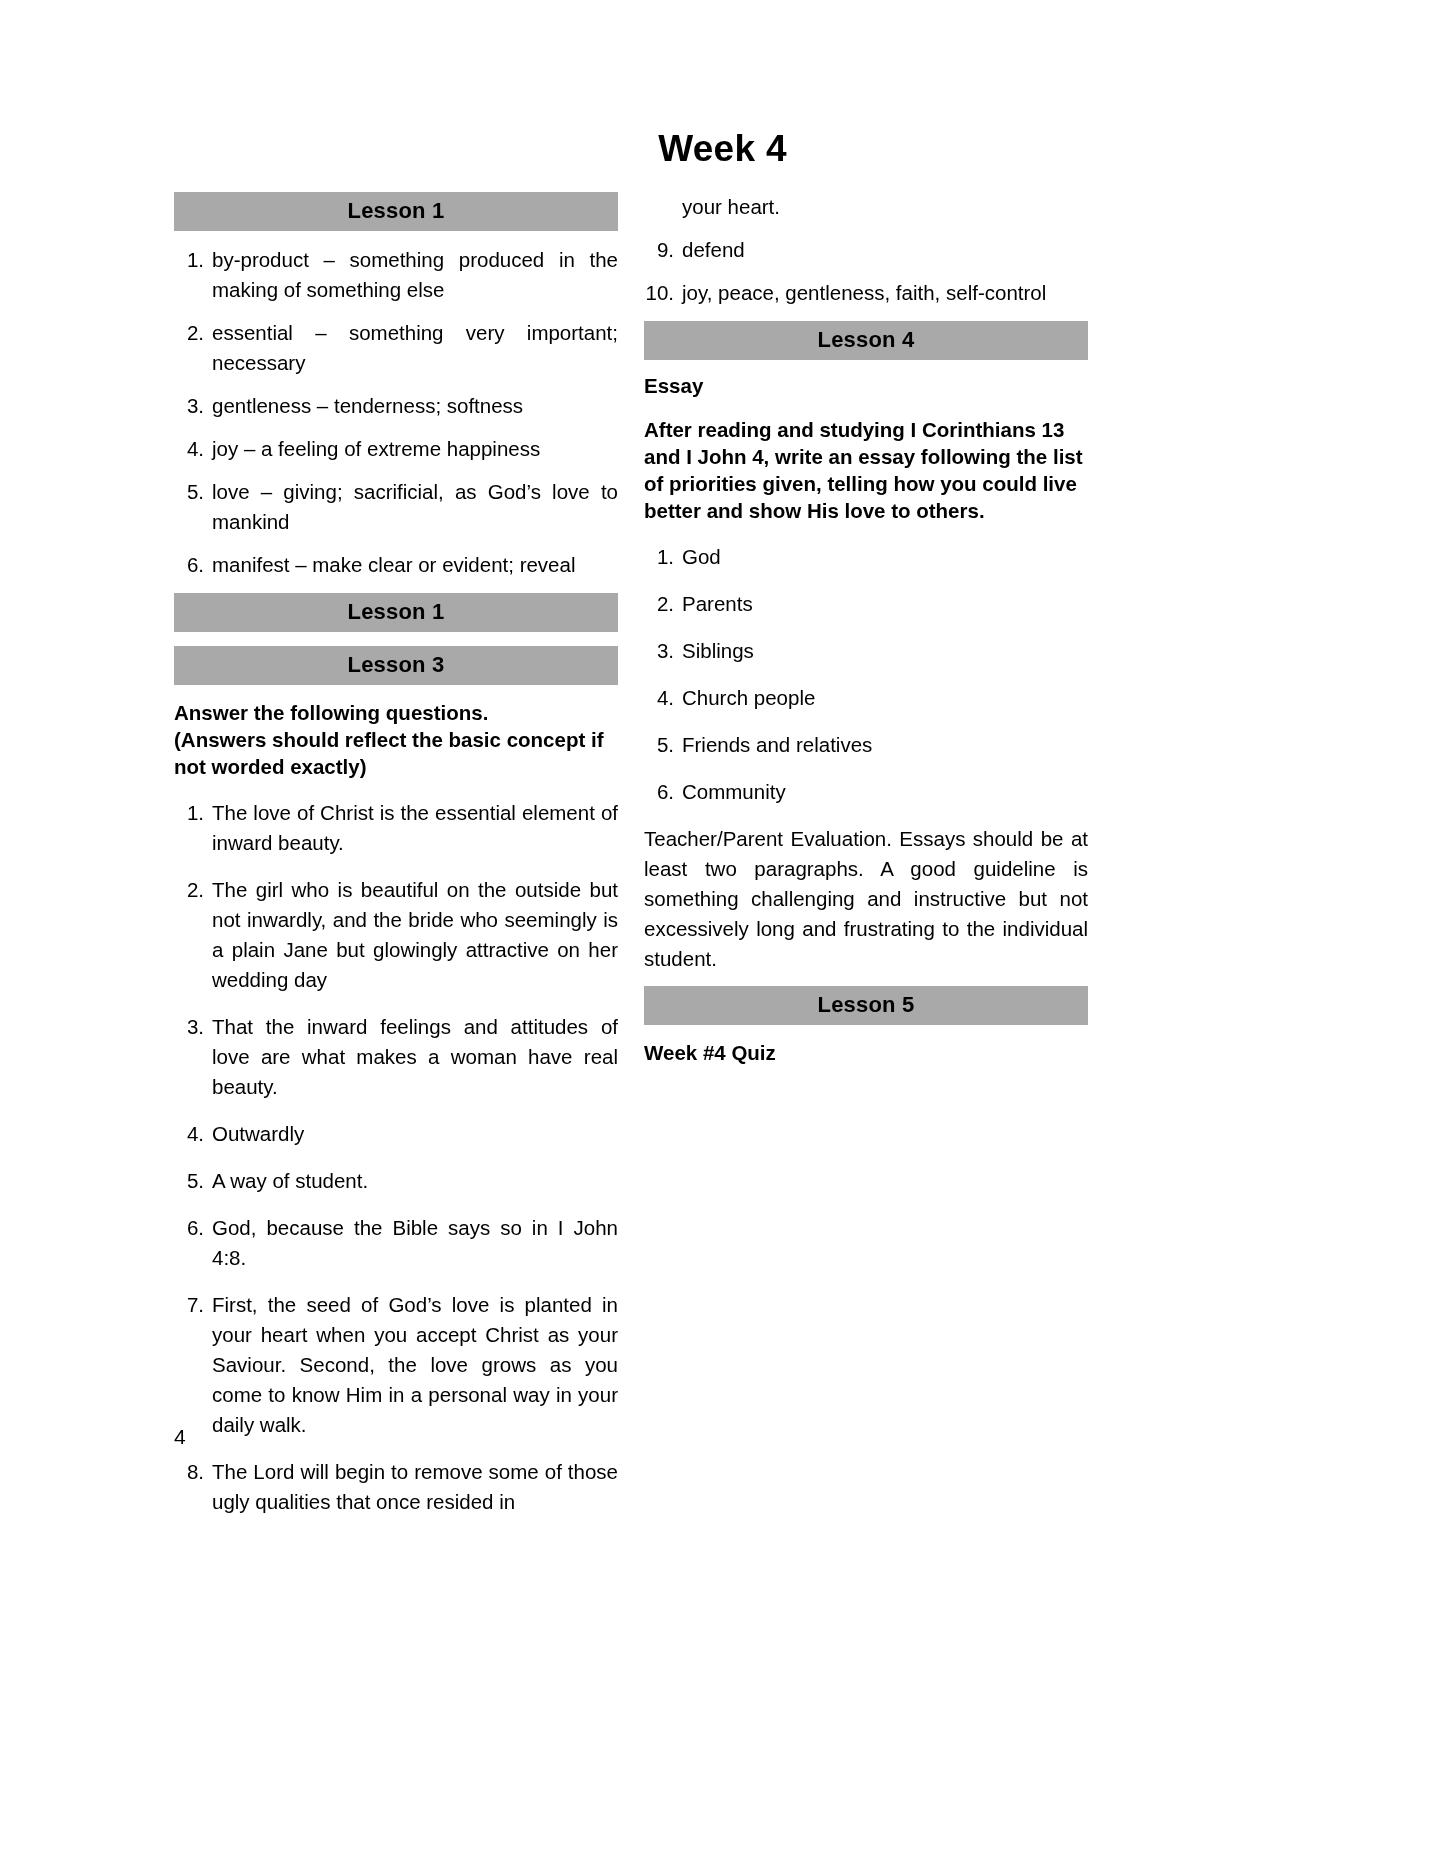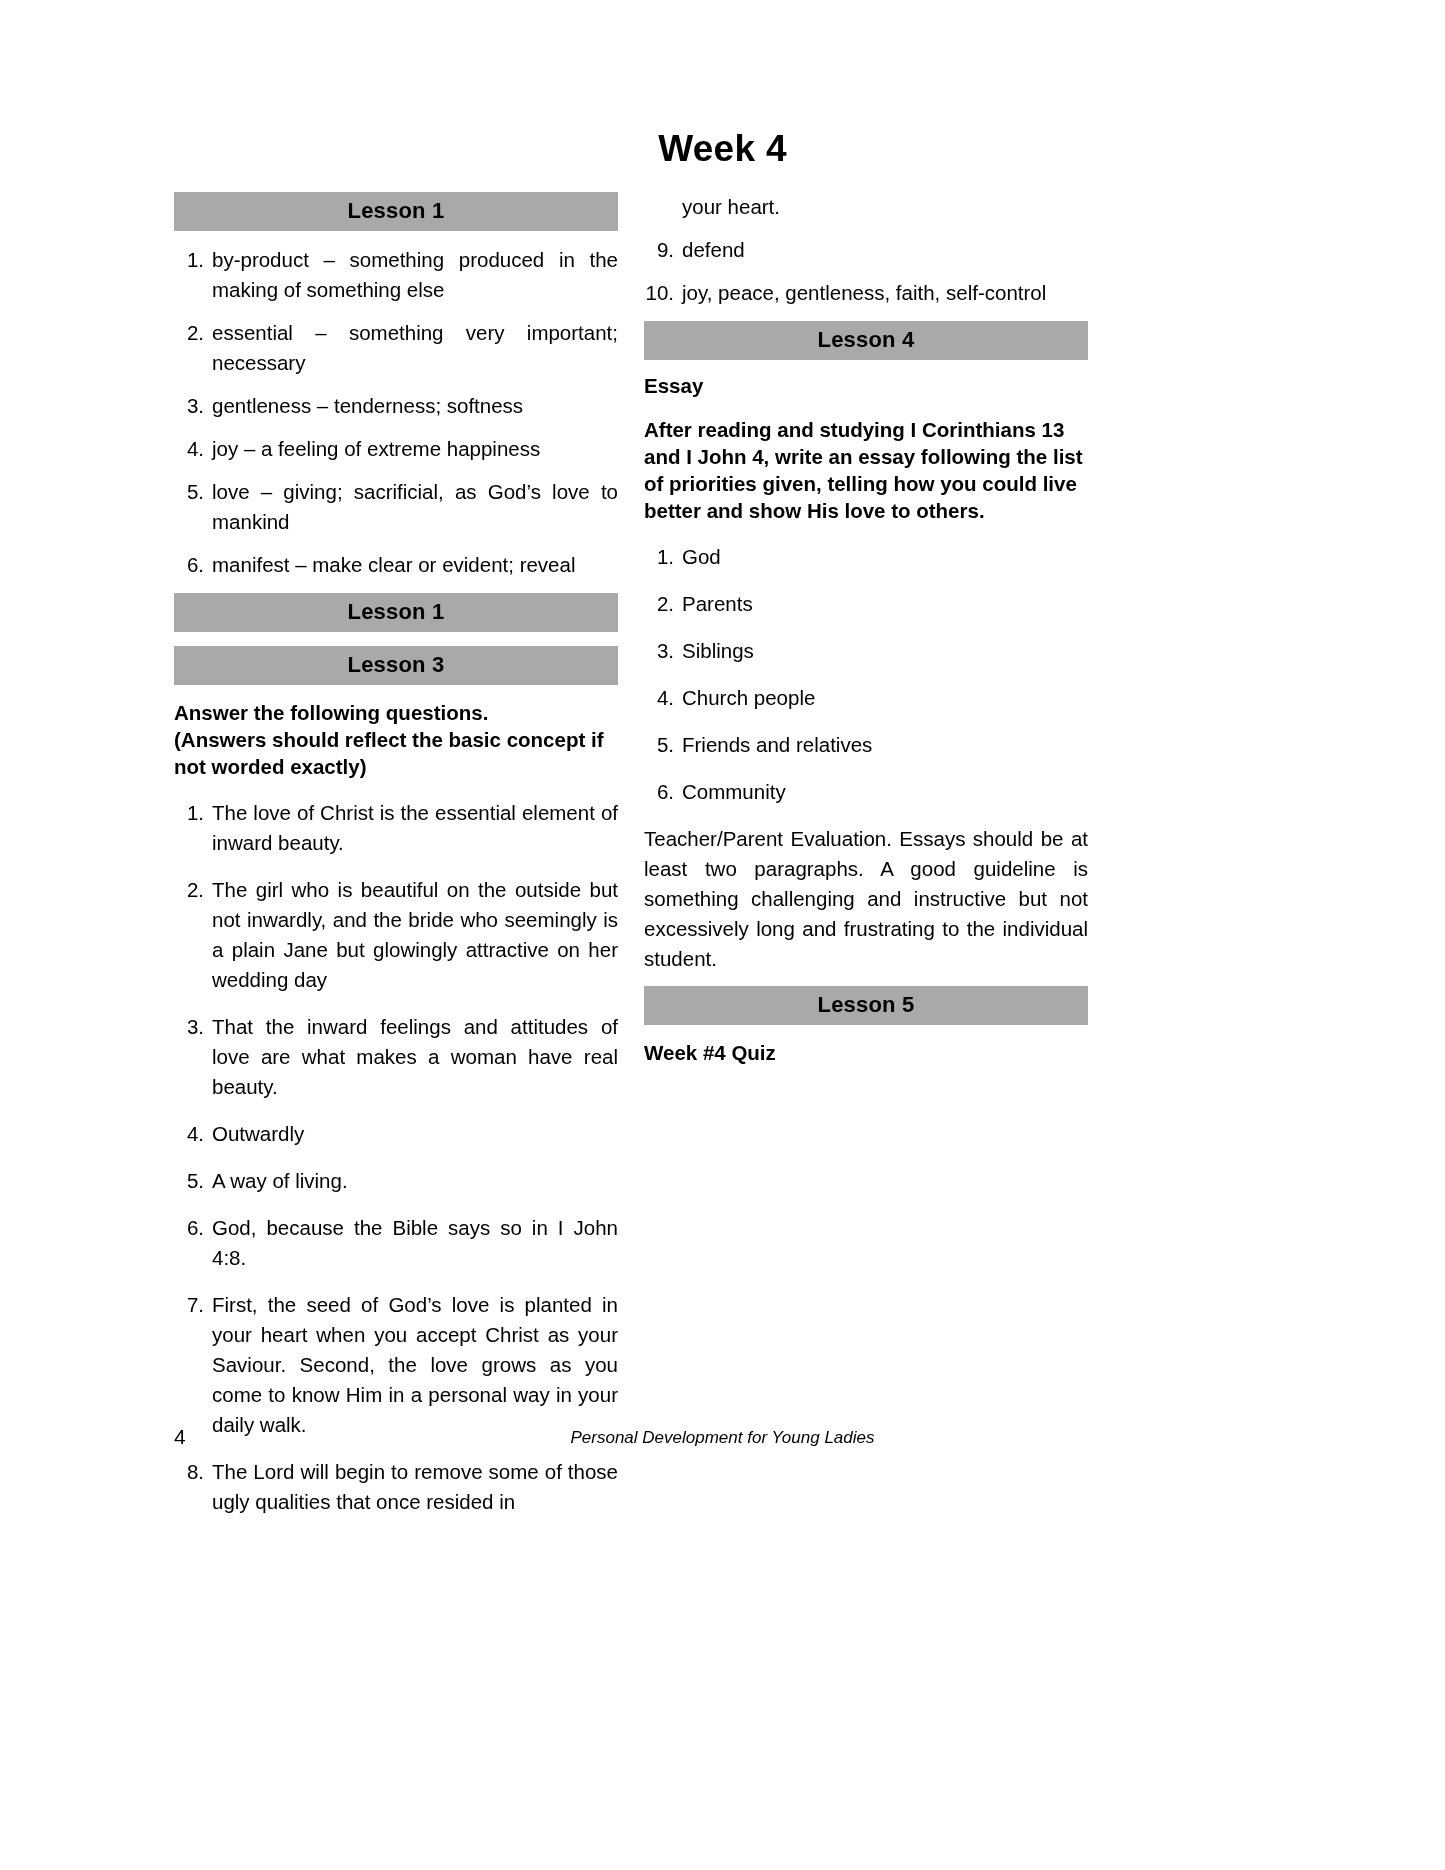--- a/index.html
+++ b/index.html
@@ -166,21 +166,21 @@
       <p class="instr">
         <span>Answer the following questions.</span><br>
         <span>(Answers should reflect the basic concept if not worded exactly)</span>
       </p>
 
       <ol class="num-list loose">
         <li><span class="num">1.</span><span>The love of Christ is the essential element of inward beauty.</span></li>
         <li><span class="num">2.</span><span>The girl who is beautiful on the outside but not inwardly, and the bride who seemingly is a plain Jane but glowingly attractive on her wedding day</span></li>
         <li><span class="num">3.</span><span>That the inward feelings and attitudes of love are what makes a woman have real beauty.</span></li>
         <li><span class="num">4.</span><span>Outwardly</span></li>
-        <li><span class="num">5.</span><span>A way of living.</span></li>
+        <li><span class="num">5.</span><span>A way of student.</span></li>
         <li><span class="num">6.</span><span>God, because the Bible says so in I John 4:8.</span></li>
         <li><span class="num">7.</span><span>First, the seed of God’s love is planted in your heart when you accept Christ as your Saviour.  Second, the love grows as you come to know Him in a personal way in your daily walk.</span></li>
         <li><span class="num">8.</span><span>The Lord will begin to remove some of those ugly qualities that once resided in</span></li>
       </ol>
 
     </div>
 
     <div class="col col-right">
 
       <p class="cont-line">your heart.</p>
@@ -206,16 +206,15 @@
       <p class="body-text">Teacher/Parent Evaluation. Essays should be at least two paragraphs.  A good guideline is something challenging and instructive but not excessively long and frustrating to the individual student.</p>
 
       <div class="lesson-bar tight-top">Lesson 5</div>
       <p class="instr">Week #4 Quiz</p>
 
     </div>
   </div>
 
   <div class="footer">
     <span class="page-num">4</span>
-    <span class="footer-title">Personal Development for Young Ladies</span>
   </div>
 
 </div>
 
 </body></html>

